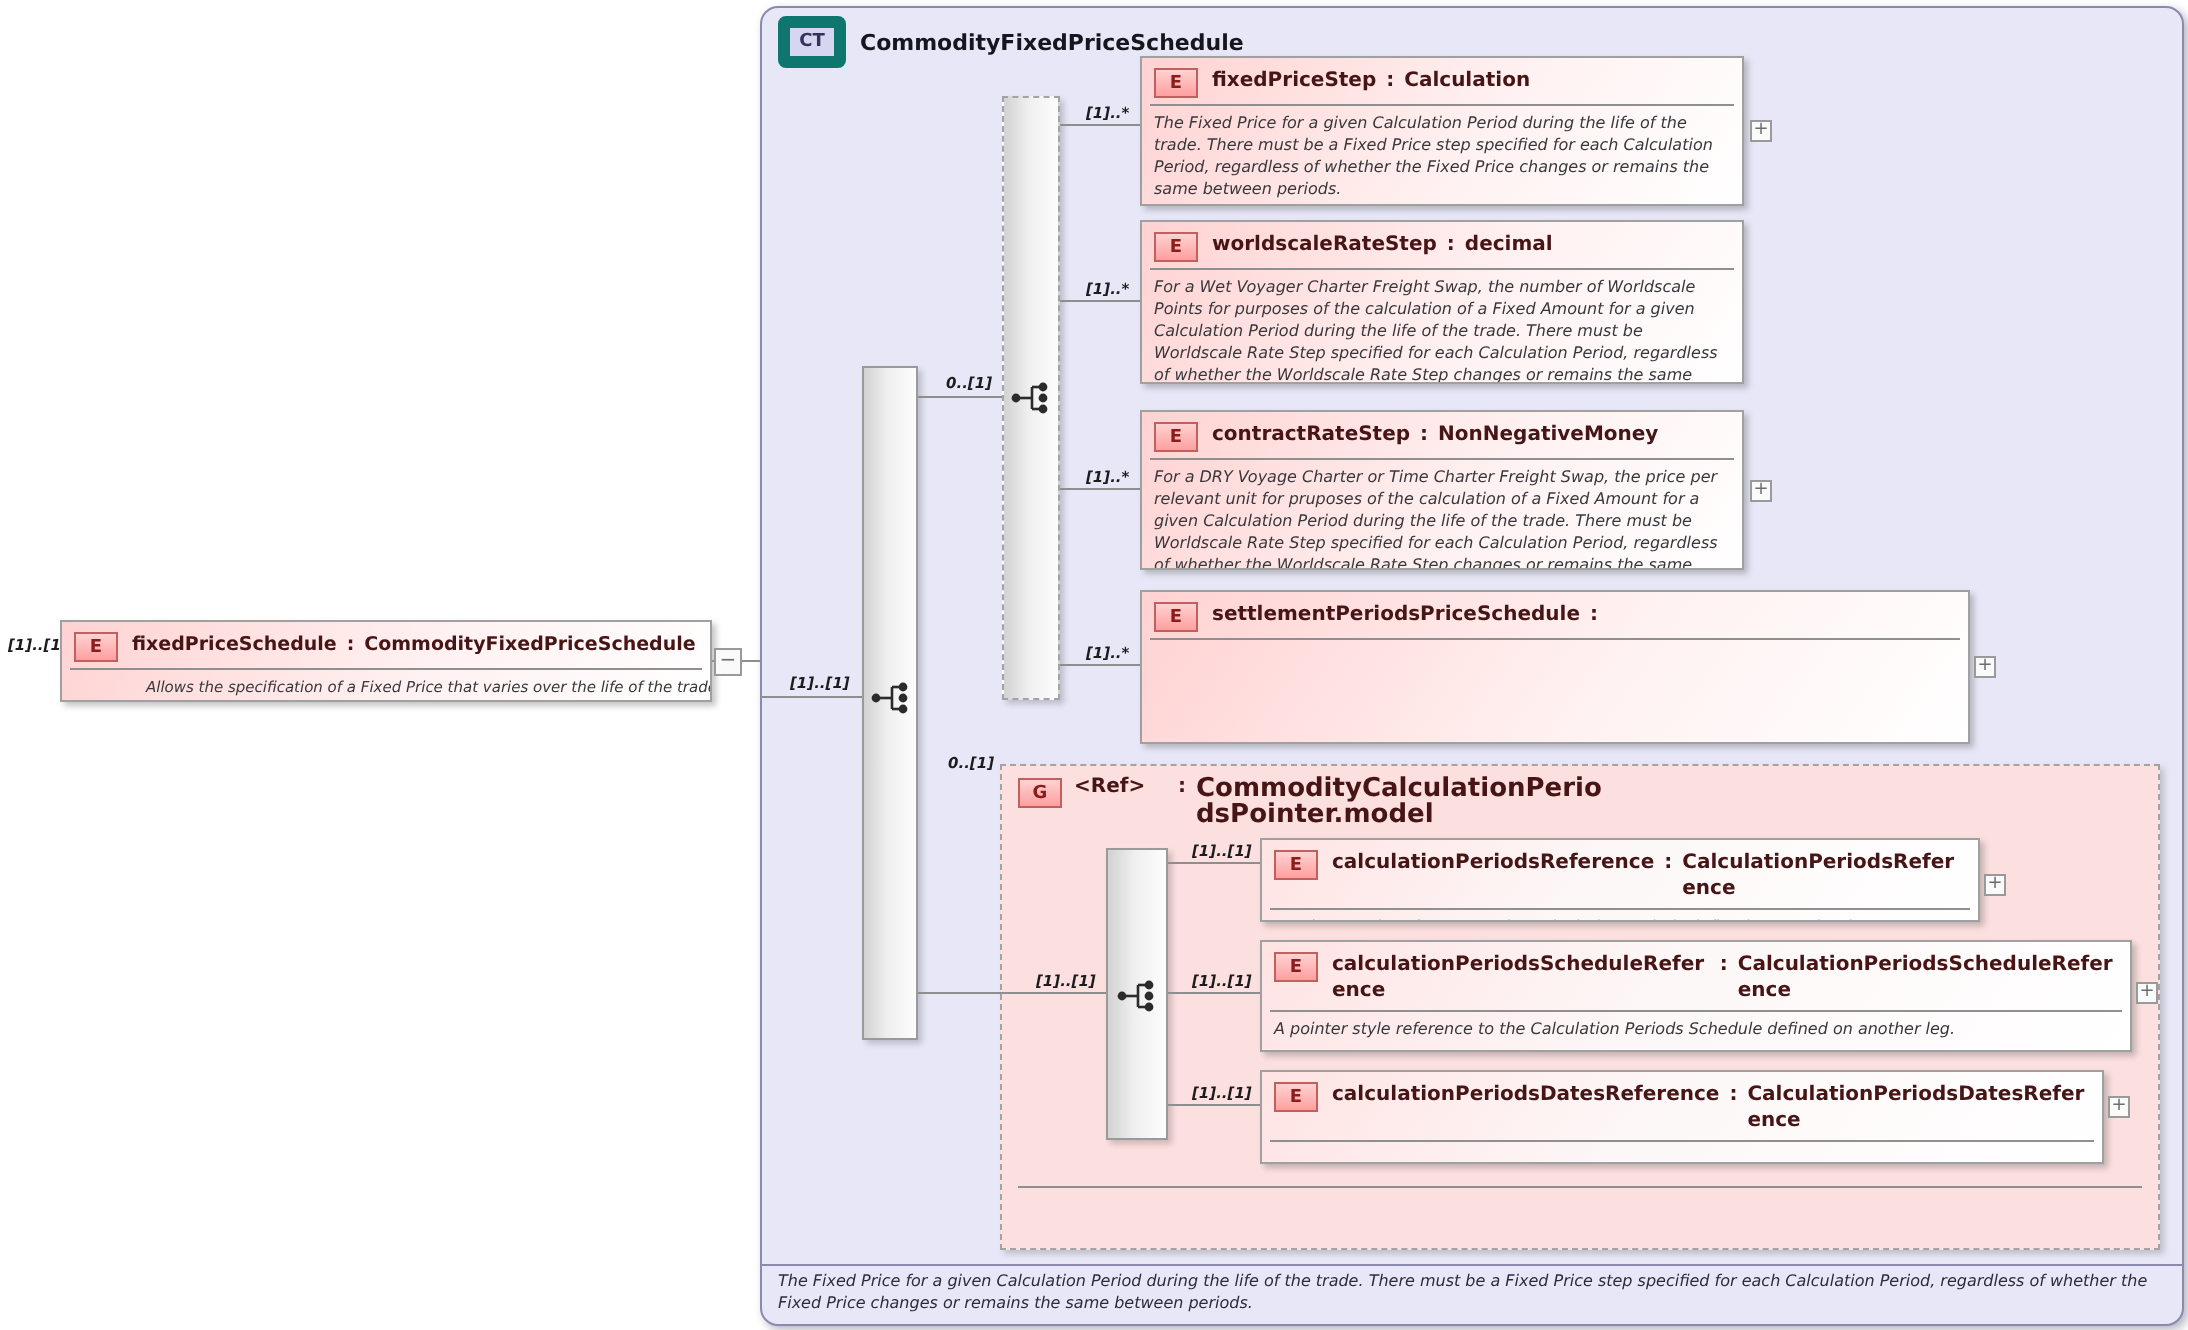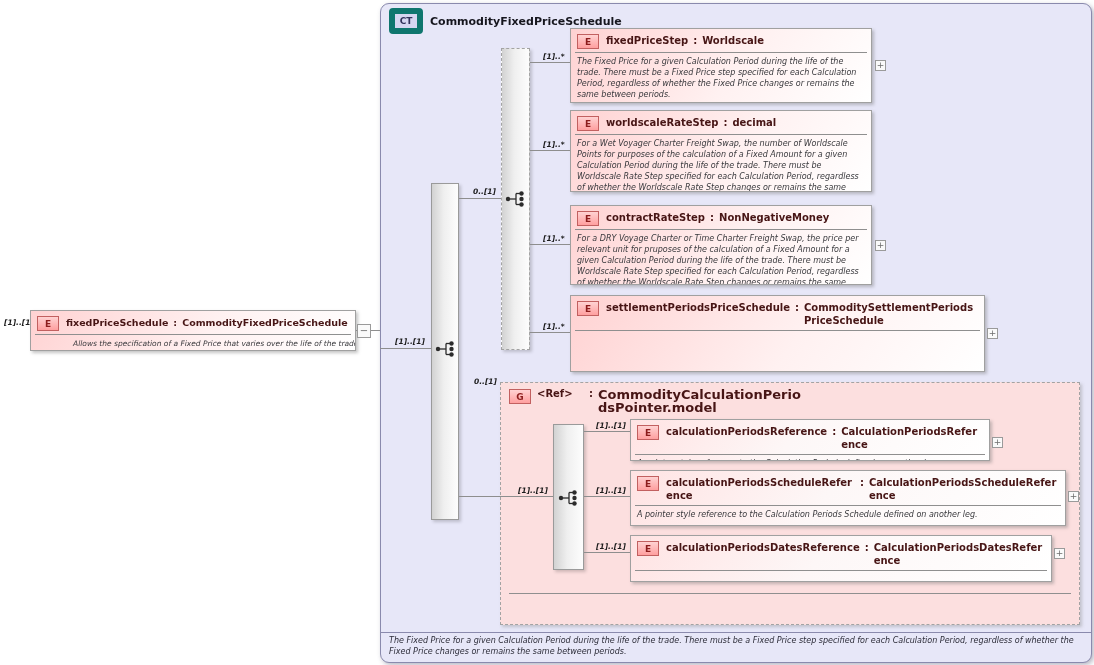--- a/index.html
+++ b/index.html
@@ -133,21 +133,21 @@
   <div class="hline" style="left:530px;top:244px;width:40px;"></div>
   <div class="card" style="left:543px;top:234px;">[1]..*</div>
   <div class="hline" style="left:530px;top:332px;width:40px;"></div>
   <div class="card" style="left:543px;top:322px;">[1]..*</div>
 
   <div class="ebox" style="left:570px;top:28px;width:302px;height:75px;">
     <div class="ebox-header">
       <span class="e-badge">E</span>
       <span class="ename">fixedPriceStep</span>
       <span class="ecolon">:</span>
-      <span class="etype">Worldscale</span>
+      <span class="etype">Calculation</span>
     </div>
     <div class="divider"></div>
     <div class="eann">The Fixed Price for a given Calculation Period during the life of the trade. There must be a Fixed Price step specified for each Calculation Period, regardless of whether the Fixed Price changes or remains the same between periods.</div>
   </div>
   <div class="plusbox" style="left:875px;top:60px;">+</div>
 
   <div class="ebox" style="left:570px;top:110px;width:302px;height:82px;">
     <div class="ebox-header">
       <span class="e-badge">E</span>
       <span class="ename">worldscaleRateStep</span>
@@ -168,21 +168,20 @@
     <div class="divider"></div>
     <div class="eann">For a DRY Voyage Charter or Time Charter Freight Swap, the price per relevant unit for pruposes of the calculation of a Fixed Amount for a given Calculation Period during the life of the trade. There must be Worldscale Rate Step specified for each Calculation Period, regardless of whether the Worldscale Rate Step changes or remains the same between periods.</div>
   </div>
   <div class="plusbox" style="left:875px;top:240px;">+</div>
 
   <div class="ebox" style="left:570px;top:295px;width:415px;height:77px;">
     <div class="ebox-header">
       <span class="e-badge">E</span>
       <span class="ename" style="white-space:nowrap;">settlementPeriodsPriceSchedule</span>
       <span class="ecolon">:</span>
-      <span class="etype" style="max-width:212px;">CommoditySettlementPeriodsPriceSchedule</span>
     </div>
     <div class="divider"></div>
   </div>
   <div class="plusbox" style="left:987px;top:328px;">+</div>
 
   <div class="hline" style="left:459px;top:496px;width:41px;"></div>
   <div class="card" style="left:474px;top:377px;">0..[1]</div>
 
   <div class="gbox">
     <span class="g-badge">G</span>

